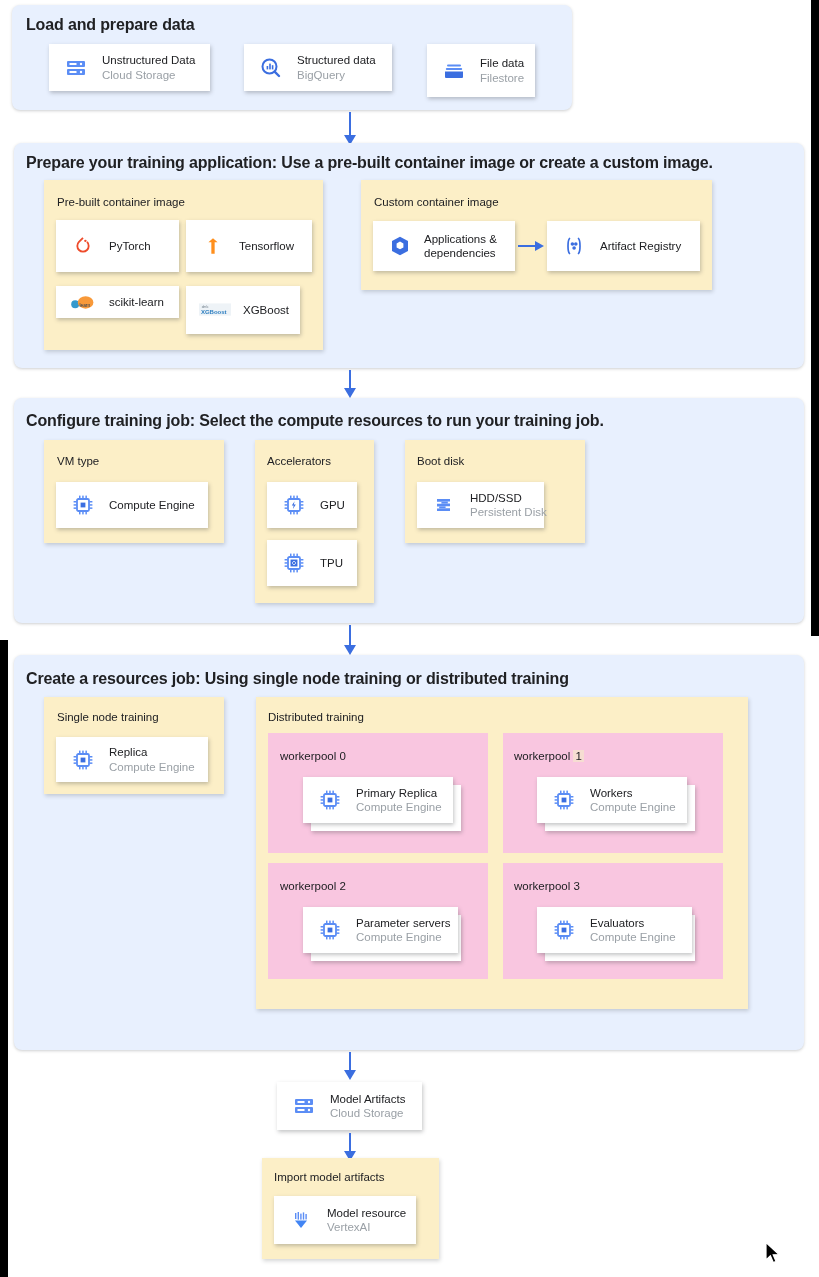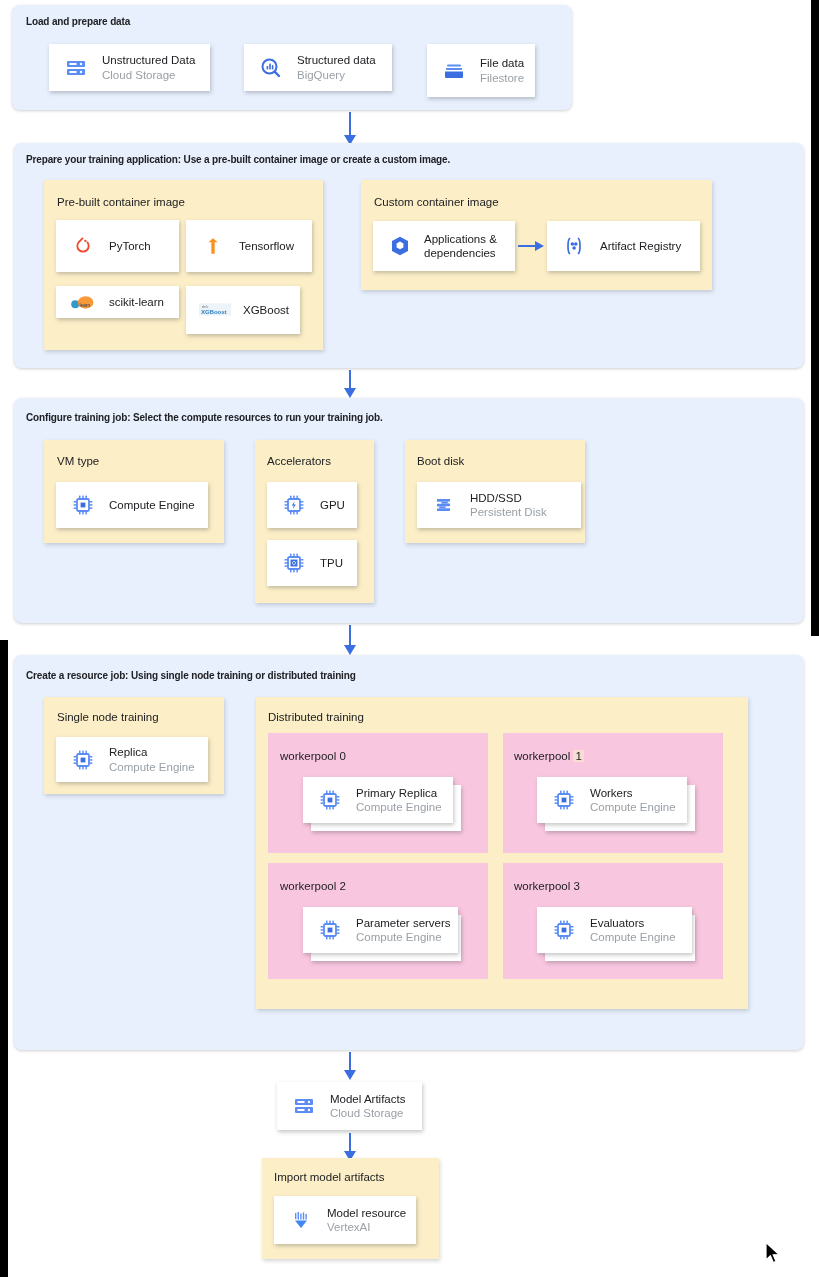--- a/index.html
+++ b/index.html
@@ -20,21 +20,21 @@
 
   
   .stage {
     position: absolute;
     background: #e8f0fe;
     border-radius: 8px;
     box-shadow: 0 1px 3px rgba(60,64,67,.25);
   }
   .stage-title {
     position: absolute;
-    font-size: 10px;
+    font-size: 16px;
     font-weight: bold;
     color: #202124;
     letter-spacing: -0.15px;
     white-space: nowrap;
   }
 
   
   .group {
     position: absolute;
     background: #fcefc7;
@@ -362,39 +362,39 @@
       </svg>
     </span>
     <span class="txt">
       <div class="t1">TPU</div>
     </span>
   </div>
 
   <div class="group" style="left:405px; top:440px; width:180px; height:103px;"></div>
   <div class="group-title" style="left:417px; top:455px;">Boot disk</div>
 
-  <div class="card" style="left:417px; top:482px; width:164px; height:46px;">
+  <div class="card" style="left:417px; top:482px; width:127px; height:46px;">
     <span class="ico">
       <svg width="24" height="24" viewBox="0 0 24 24">
         <path d="M5 6h13v2.6H9.4v2H18v2.6H7.2v2H18V18H5v-2.6h8.6v-2H5v-2.6h10.8v-2H5z" fill="#5b8df5"></path>
       </svg>
     </span>
     <span class="txt">
       <div class="t1">HDD/SSD</div>
       <div class="t2">Persistent Disk</div>
     </span>
   </div>
 
   <div class="arrow-v" style="left:343px; top:625px; width:14px; height:30px;">
     <div class="shaft" style="height:21px;"></div>
       <div class="head"></div>
   </div>
 
   <div class="stage" style="left:14px; top:655px; width:790px; height:395px;"></div>
-  <div class="stage-title" style="left:26px; top:670px;">Create a resource job: Using single node training or distributed training</div>
+  <div class="stage-title" style="left:26px; top:670px;">Create a resources job: Using single node training or distributed training</div>
 
   <div class="group" style="left:44px; top:697px; width:180px; height:97px;"></div>
   <div class="group-title" style="left:57px; top:711px;">Single node training</div>
 
   <div class="card" style="left:56px; top:737px; width:152px; height:45px;">
     <span class="ico">
       <svg width="24" height="24" viewBox="0 0 24 24">
         <rect x="6" y="6" width="12" height="12" rx="1.4" fill="none" stroke="#5b8df5" stroke-width="1.8"></rect>
         <rect x="9.6" y="9.6" width="4.8" height="4.8" fill="#3b6ee0"></rect>
         <g fill="#5b8df5">

